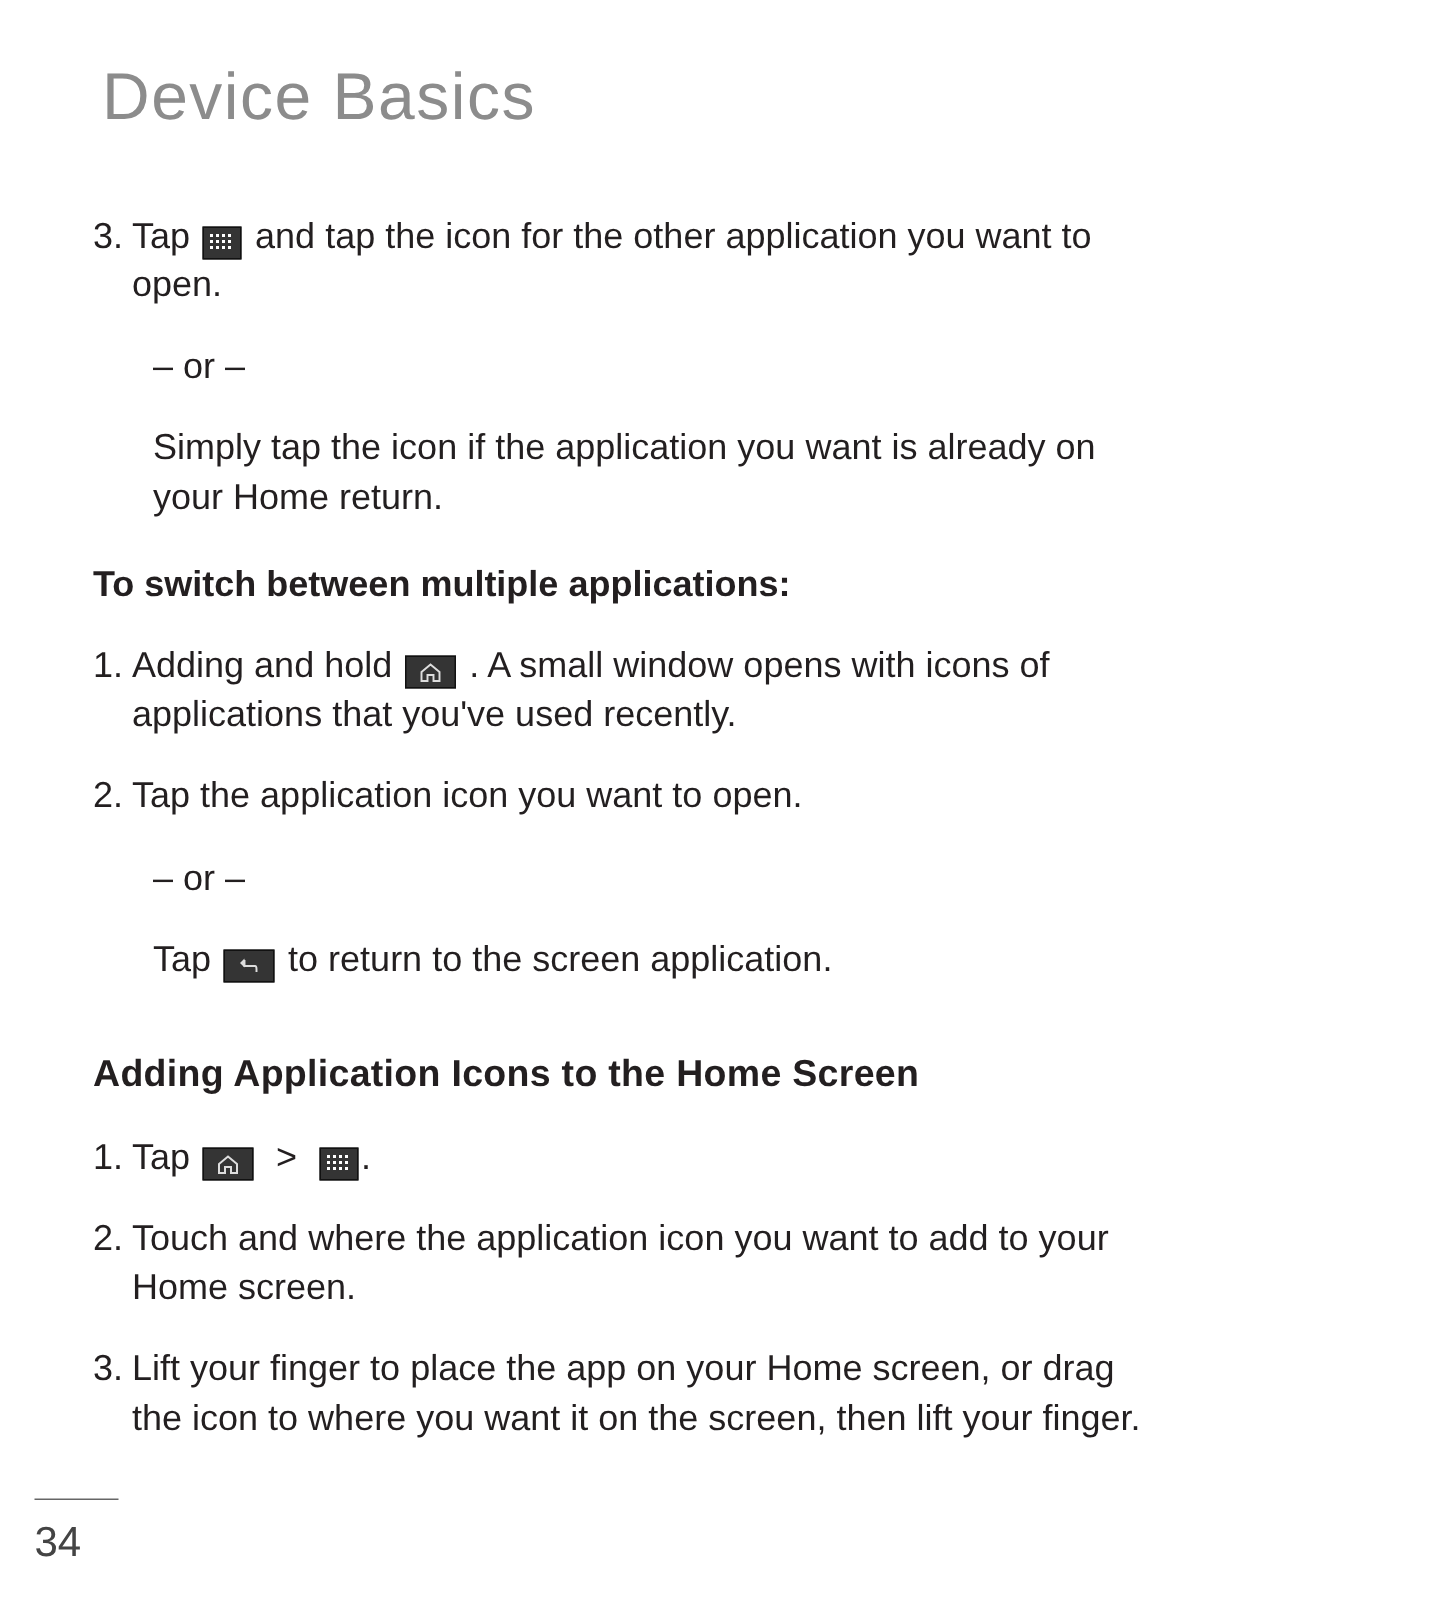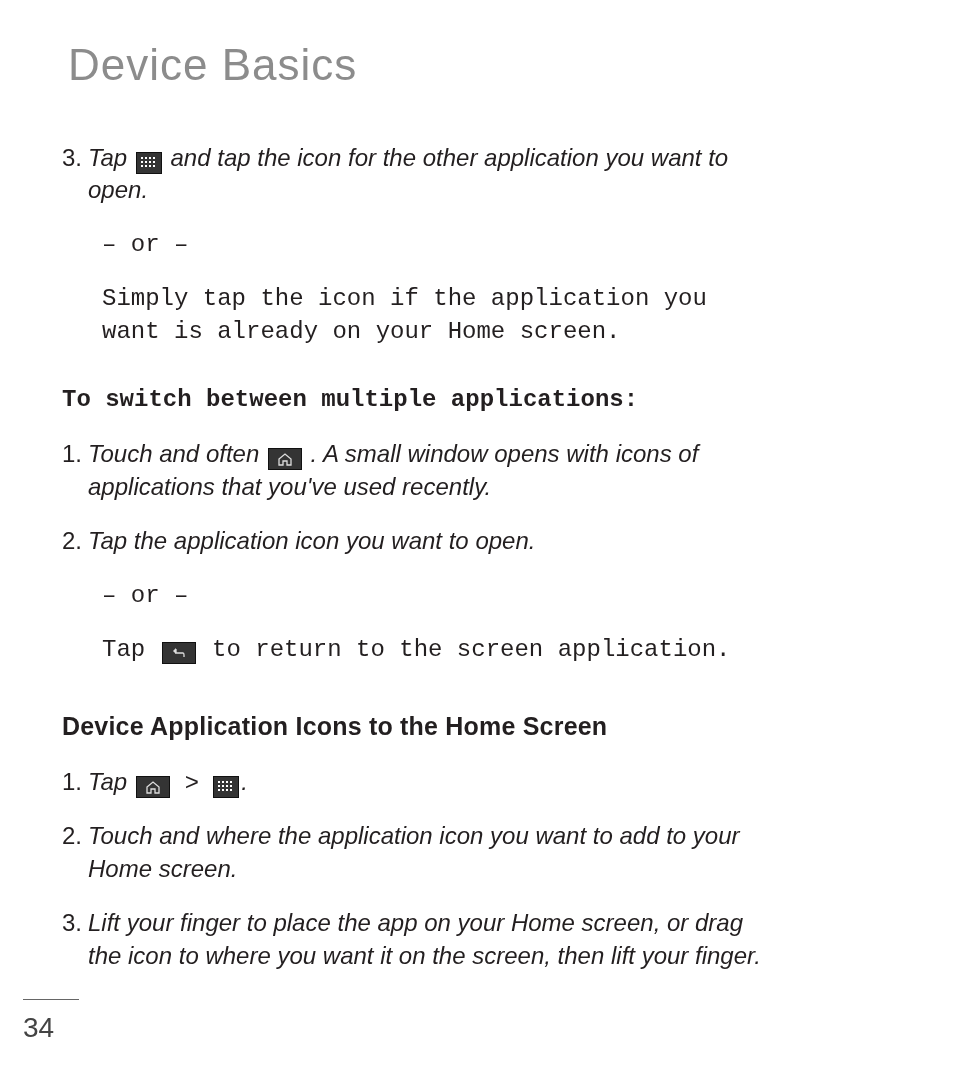--- a/index.html
+++ b/index.html
@@ -17,24 +17,24 @@
     letter-spacing: 1px;
     margin-left: 6px;
     margin-bottom: 52px;
   }
   .body-text {
     font-size: 24px;
     line-height: 1.35;
     color: #231f20;
   }
   .content { padding-left: 0; }
-  .para { margin-bottom: 22px; font-family: Liberation Mono, monospace; }
+  .para { margin-bottom: 22px; }
   .num-item { display: flex; gap: 0; margin-bottom: 22px; }
   .num-item .num { flex: 0 0 26px; }
-  .num-item .rest { flex: 1; font-style: italic; }
+  .num-item .rest { flex: 1; }
   .indent { padding-left: 40px; }
   .bold { font-weight: 600; }
   .section-sub { font-size: 25px; font-weight: 700; margin-top: 44px; margin-bottom: 22px; color:#231f20; letter-spacing:0.2px;}
   .icon {
     display: inline-flex;
     vertical-align: -4px;
     width: 26px; height: 22px;
     background:#343434;
     border:1px solid #111;
     align-items: center; justify-content: center;
@@ -88,28 +88,28 @@
                 <rect x="13" y="9" width="2" height="2"></rect>
             </g>
           </svg>
         </span>
         <span> and tap the icon for the other application you want to open.</span>
       </span>
     </div>
 
     <div class="para indent">– or –</div>
 
-    <div class="para indent">Simply tap the icon if the application you want is already on your Home screen.</div>
+    <div class="para indent">Simply tap the icon if the application you want is already on your Home return.</div>
 
-    <div class="para bold" style="margin-top:36px;">To switch between multiple applications:</div>
+    <div class="para bold" style="margin-top:26px;">To switch between multiple applications:</div>
 
     <div class="num-item">
       <span class="num">1.</span>
       <span class="rest">
-        <span>Touch and often  </span>
+        <span>Adding and hold  </span>
         <span class="icon wide">
           <svg width="16" height="14" viewBox="0 0 16 14">
             <path d="M2 7 L8 2 L14 7 L14 13 L10 13 L10 9 L6 9 L6 13 L2 13 Z" fill="none" stroke="#ddd" stroke-width="1.3"></path>
           </svg>
         </span>
         <span>. A small window opens with icons of applications that you've used recently.</span>
       </span>
     </div>
 
     <div class="num-item">
@@ -123,21 +123,21 @@
       <span>Tap  </span>
       <span class="icon wide">
         <svg width="16" height="14" viewBox="0 0 16 14">
           <path d="M5 3 L5 7 L12 7 Q13 7 13 9 L13 11" fill="none" stroke="#ddd" stroke-width="1.3"></path>
           <path d="M5 2 L2 5 L5 8 Z" fill="#ddd"></path>
         </svg>
       </span>
       <span> to return to the screen application.</span>
     </div>
 
-    <div class="section-sub">Device Application Icons to the Home Screen</div>
+    <div class="section-sub">Adding Application Icons to the Home Screen</div>
 
 
     <div class="num-item">
       <span class="num">1.</span>
       <span class="rest">
         <span>Tap  </span>
         <span class="icon wide">
           <svg width="16" height="14" viewBox="0 0 16 14">
             <path d="M2 7 L8 2 L14 7 L14 13 L10 13 L10 9 L6 9 L6 13 L2 13 Z" fill="none" stroke="#ddd" stroke-width="1.3"></path>
           </svg>

